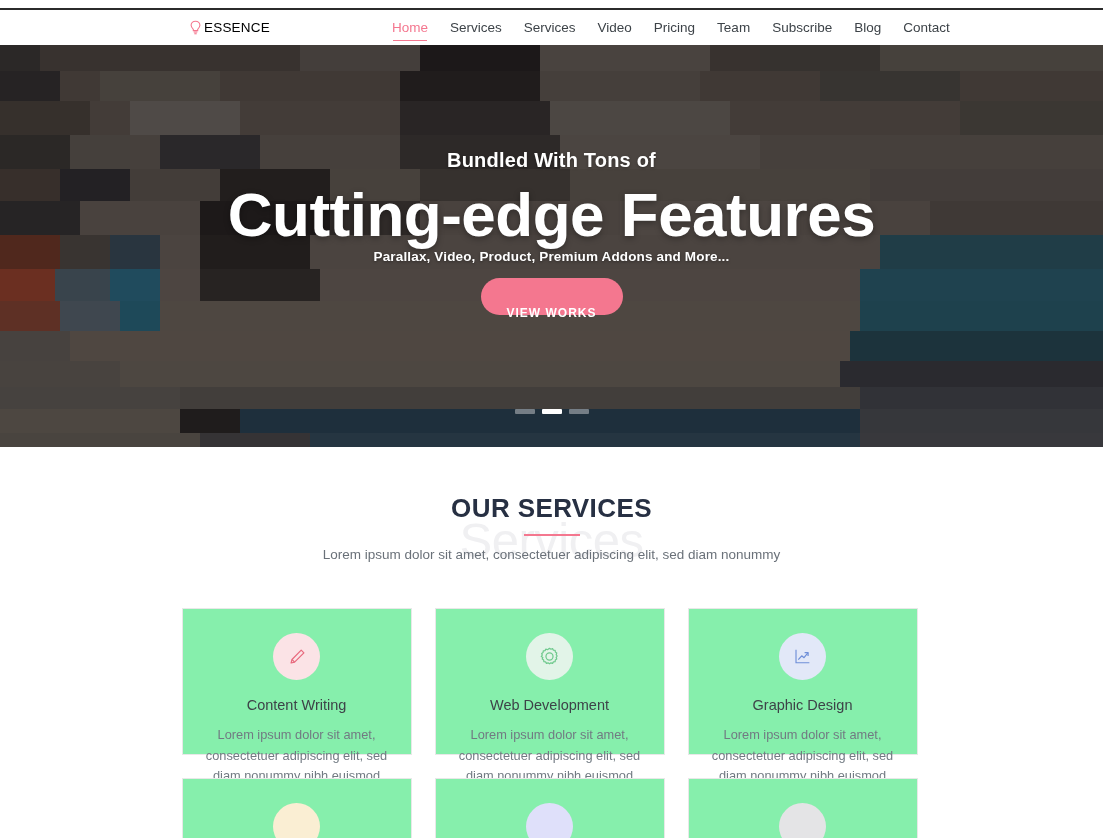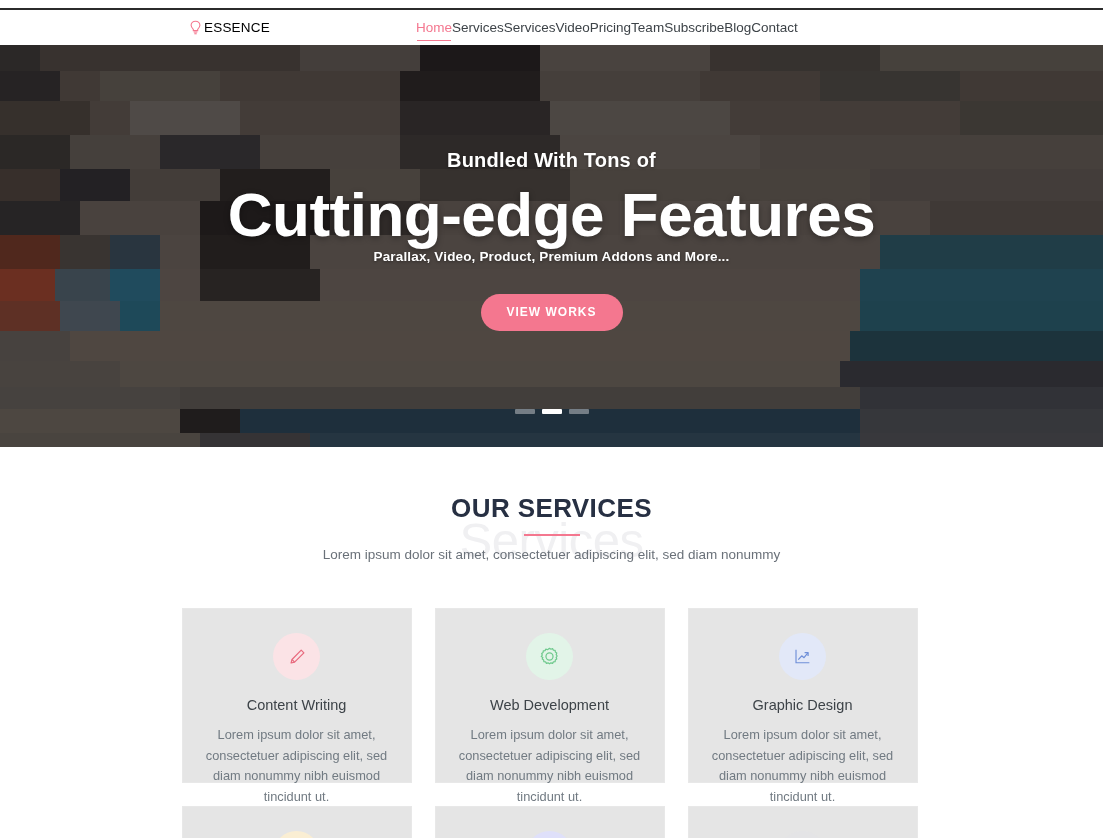--- a/index.html
+++ b/index.html
@@ -42,25 +42,26 @@
     display: inline-flex; align-items: center; justify-content: center;
   }
   .brand-text {
     color: #000000;
     font-size: 13.5px;
     letter-spacing: 0.2px;
     font-weight: 400;
   }
   .main-nav {
     position: absolute;
-    left: 416px;
+    left: 392px;
     top: 0;
     height: 35px;
     display: flex;
     align-items: center;
+    gap: 22px;
   }
   .nav-link {
     font-size: 13.5px;
     color: #3d4348;
     text-decoration: none;
     position: relative;
     line-height: 35px;
     white-space: nowrap;
   }
   .nav-link.active { color: #f4778f; }
@@ -112,26 +113,26 @@
     text-shadow: 0 2px 6px rgba(0,0,0,0.35);
   }
   .hero-sub {
     font-size: 13.5px;
     font-weight: bold;
     letter-spacing: 0.15px;
     text-shadow: 0 1px 3px rgba(0,0,0,0.4);
   }
   .hero-cta {
     display: inline-block;
-    margin-top: 30px;
+    margin-top: 14px;
     background: #f4778f;
     color: #ffffff;
     border: none;
     border-radius: 22px;
-    padding: 0 26px;
+    padding: 17px 26px;
     height: 37px;
     line-height: 37px;
     font-size: 12px;
     font-weight: bold;
     letter-spacing: 1px;
     cursor: pointer;
     font-family: "Liberation Sans", sans-serif;
   }
   .hero-dots {
     position: absolute;
@@ -193,22 +194,22 @@
 
   .cards {
     width: 740px;
     margin: 37px auto 0;
     display: grid;
     grid-template-columns: repeat(3, 230px);
     gap: 23px;
   }
   .card {
     border: 1px solid #e8e8e8;
-    background: #e5e5e5;
-    height: 175px;
+    background: #86efac;
+    height: 147px;
     padding: 24px 14px 3px;
     text-align: center;
   }
   .card-icon-wrap {
     width: 47px; height: 47px;
     border-radius: 50%;
     margin: 0 auto;
     display: flex;
     align-items: center;
     justify-content: center;

